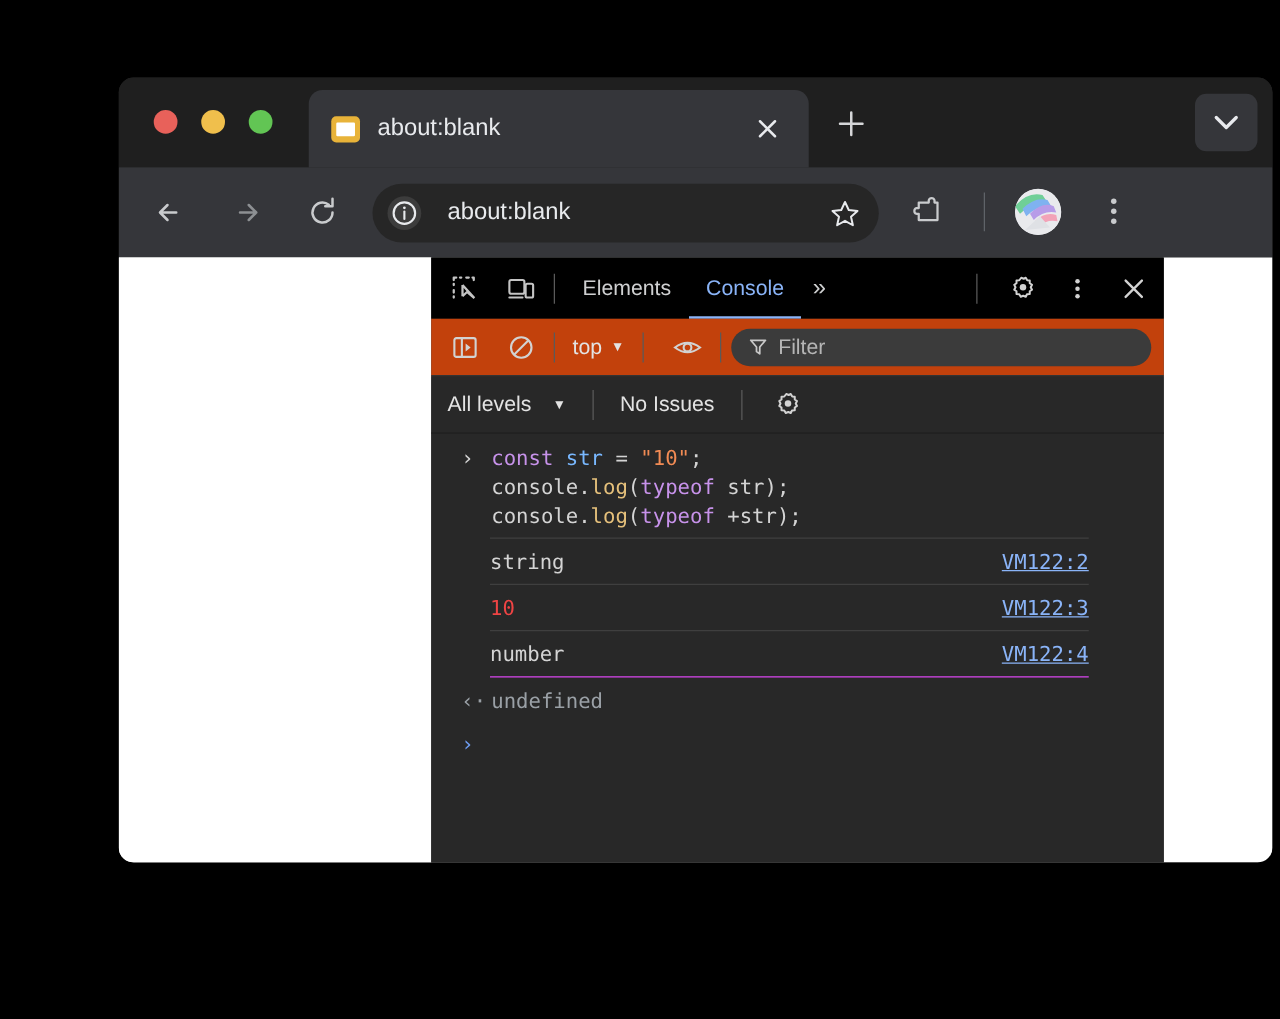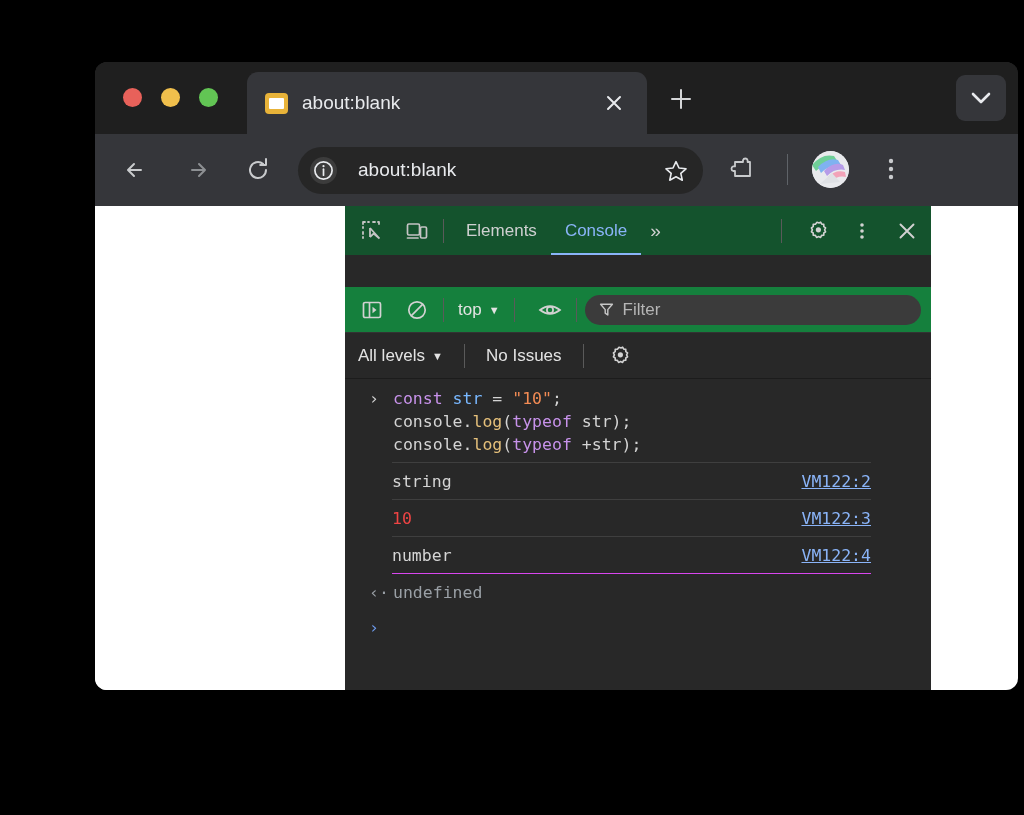--- a/index.html
+++ b/index.html
@@ -212,21 +212,21 @@
     position: absolute;
     left: 250px;
     top: 0;
     width: 586px;
     height: 484px;
     background: #282828;
   }
   #devtools-tabbar {
     position: relative;
     height: 49px;
-    background: #14532d;
+    background: #000000;
     display: flex;
     align-items: center;
   }
   .dt-icon-btn {
     width: 36px;
     height: 34px;
     margin-left: 9px;
     display: flex;
     align-items: center;
     justify-content: center;
@@ -263,25 +263,24 @@
     top: 0;
     height: 49px;
     display: flex;
     align-items: center;
   }
 
   
   #console-toolbar {
     position: relative;
     height: 45px;
-    background: #15803d;
+    background: #c2410c;
     display: flex;
     align-items: center;
     border-bottom: 1px solid #333;
-    margin-top: 32px;
   }
   #context-selector {
     display: flex;
     align-items: center;
     gap: 7px;
     font-size: 17px;
     color: #e3e3e3;
     padding: 0 6px;
     cursor: pointer;
     white-space: nowrap;
@@ -311,21 +310,21 @@
     display: flex;
     align-items: center;
     border-bottom: 1px solid #1c1c1c;
   }
   .levels-item {
     font-size: 17px;
     color: #e3e3e3;
     padding: 0 13px;
     display: flex;
     align-items: center;
-    gap: 7px;
+    gap: 17px;
     cursor: pointer;
     white-space: nowrap;
   }
 
   
   #console-body {
     position: relative;
     height: 345px;
     background: #282828;
     font-family: "DejaVu Sans Mono", monospace;

